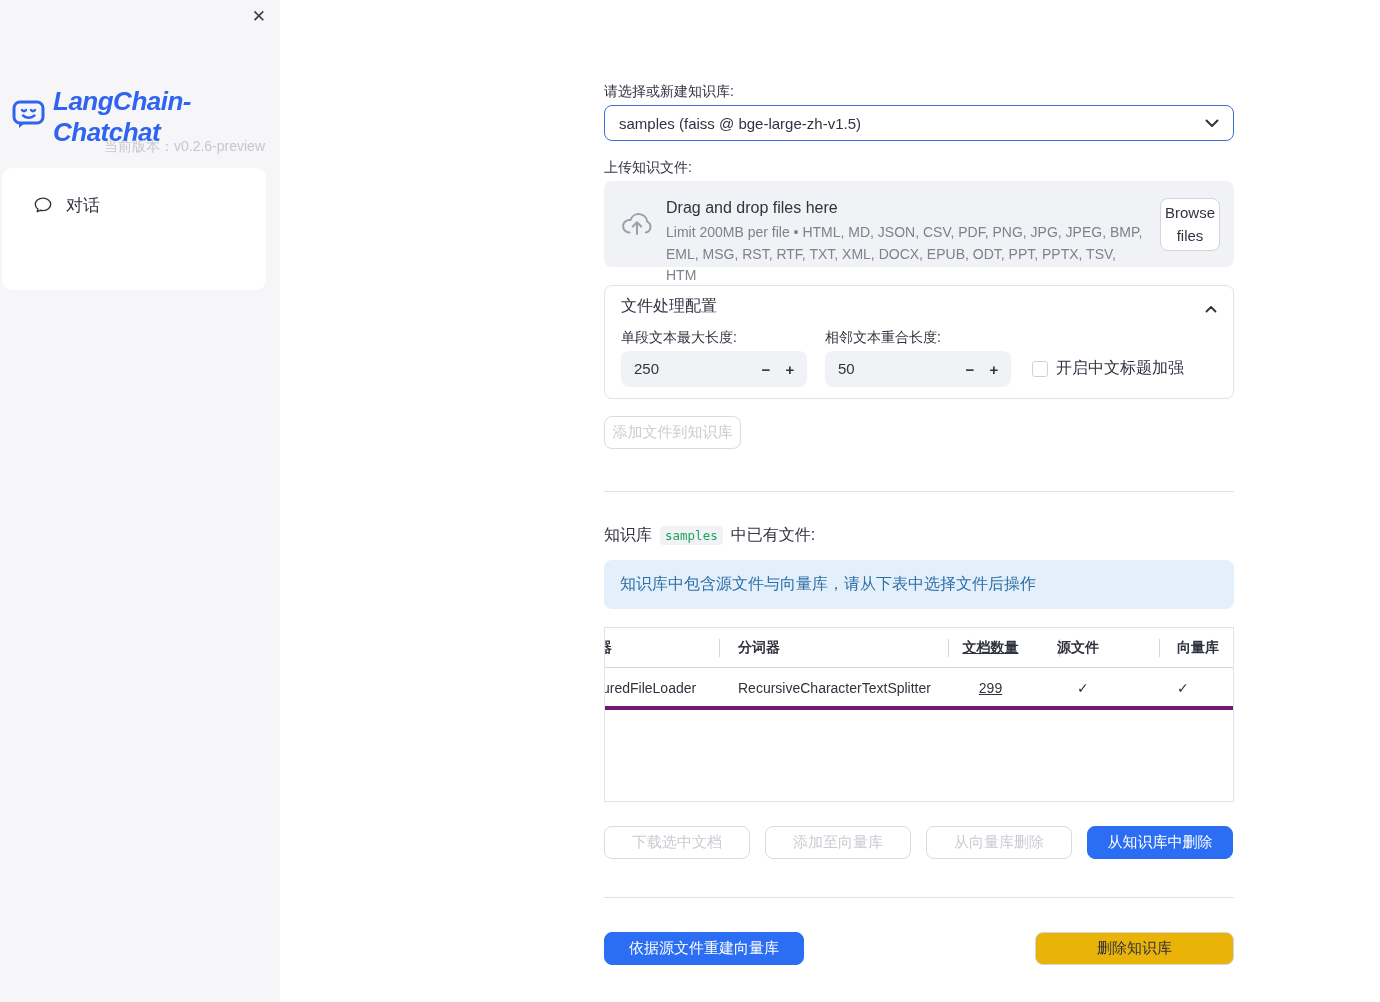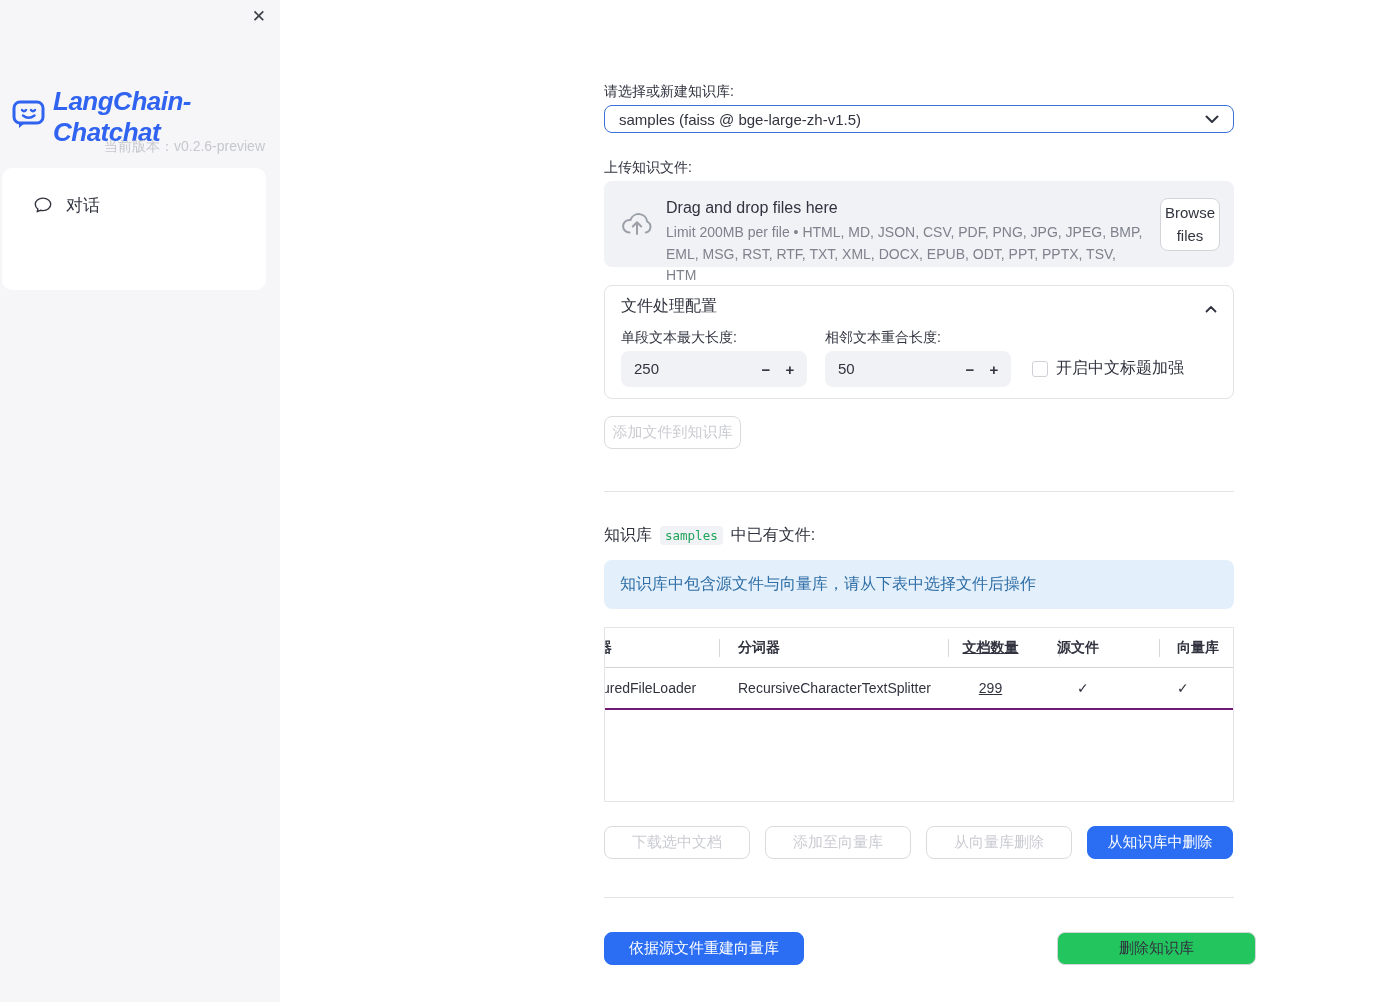--- a/index.html
+++ b/index.html
@@ -16,21 +16,21 @@
   .menu-item { position: absolute; left: 15px; width: 236px; height: 34px; display: flex; align-items: center; border-radius: 10px; cursor: pointer; }
   .menu-item .mi-icon { width: 20px; height: 20px; margin-left: 16px; display: flex; align-items: center; justify-content: center; }
   .menu-item .mi-label { margin-left: 13px; font-size: 17px; color: #31333f; }
   .menu-item.selected { background: #2b6ef3; }
   .menu-item.selected .mi-label { color: #ffffff; font-weight: 700; }
 
   
   .main-col { position: absolute; left: 604px; top: 0; width: 630px; height: 1002px; }
   .field-label { position: absolute; left: 0; font-size: 14px; color: #31333f; }
 
-  .selectbox { position: absolute; left: 0; top: 105px; width: 630px; height: 28px; background: #fff; border: 1px solid #3b6fd9; border-radius: 8px; display: flex; align-items: center; padding: 0 14px; cursor: pointer; }
+  .selectbox { position: absolute; left: 0; top: 105px; width: 630px; height: 36px; background: #fff; border: 1px solid #3b6fd9; border-radius: 8px; display: flex; align-items: center; padding: 0 14px; cursor: pointer; }
   .selectbox .sel-value { font-size: 15px; color: #31333f; flex: 1; }
 
   .uploader { position: absolute; left: 0; top: 181px; width: 630px; height: 86px; background: #f0f2f6; border-radius: 8px; }
   .up-icon { position: absolute; left: 15px; top: 26px; }
   .up-title { position: absolute; left: 62px; top: 18px; font-size: 16px; color: #31333f; }
   .up-limit { position: absolute; left: 62px; top: 41px; width: 478px; font-size: 14px; line-height: 1.55; color: #7e828c; }
   .browse-btn { position: absolute; right: 14px; top: 17px; width: 60px; height: 53px; background: #ffffff; border: 1px solid #d4d5d9; border-radius: 8px; font-size: 15px; line-height: 1.5; color: #31333f; display: flex; align-items: center; justify-content: center; text-align: center; padding: 2px 8px; cursor: pointer; }
 
   .expander { position: absolute; left: 0; top: 285px; width: 630px; height: 114px; background: #fff; border: 1px solid #e2e2e7; border-radius: 8px; }
   .exp-header { position: absolute; left: 0; top: 0; width: 100%; height: 36px; cursor: pointer; text-align: right; }
@@ -40,36 +40,36 @@
   .num-input { position: absolute; top: 65px; width: 186px; height: 36px; background: #f0f2f6; border-radius: 8px; }
   .num-value { position: absolute; left: 13px; top: 9px; font-size: 15px; color: #31333f; }
   .step-btn { position: absolute; top: 0; width: 26px; height: 36px; display: flex; align-items: center; justify-content: center; font-size: 15px; font-weight: 600; color: #31333f; cursor: pointer; }
   .step-minus { right: 28px; }
   .step-plus { right: 4px; }
   .checkbox-row { position: absolute; left: 427px; top: 72px; display: flex; align-items: center; gap: 8px; cursor: pointer; }
   .checkbox-box { width: 16px; height: 16px; border: 1.5px solid #cfd1d7; border-radius: 3px; background: #fff; }
   .checkbox-label { font-size: 16px; color: #31333f; }
 
   .btn { border-radius: 8px; font-size: 15px; display: flex; align-items: center; justify-content: center; cursor: pointer; font-family: inherit; }
-  .btn-secondary { background: #22c55e; border: 1px solid #d4d5d9; color: #31333f; margin-left: 22px; }
+  .btn-secondary { background: #eab308; border: 1px solid #d4d5d9; color: #31333f; }
   .btn-disabled { background: #fff; border: 1px solid #dadbdf; color: #cbccd2; }
   .btn-primary { background: #2b6ef3; border: 1px solid #2b6ef3; color: #ffffff; }
 
   .add-btn { position: absolute; left: 0; top: 416px; width: 137px; height: 33px; }
   .divider { position: absolute; left: 0; width: 630px; height: 1px; background: #e3e3e7; }
 
   .kb-line { position: absolute; left: 0; top: 525px; font-size: 16px; color: #31333f; display: flex; align-items: center; gap: 8px; }
   .code-chip { font-family: "DejaVu Sans Mono", "Liberation Mono", monospace; font-size: 12.5px; color: #1fa45b; background: #f1f2f5; border-radius: 4px; padding: 2px 5px; }
 
   .info-box { position: absolute; left: 0; top: 560px; width: 630px; height: 49px; background: #e3f0fb; border-radius: 8px; display: flex; align-items: center; padding: 0 16px; }
   .info-text { font-size: 16px; color: #2f6ea6; }
 
   .kb-table { position: absolute; left: 0; top: 627px; width: 630px; height: 175px; background: #fff; border: 1px solid #e4e4e8; overflow: hidden; }
   .tbl-header { position: absolute; left: 0; top: 0; width: 100%; height: 40px; border-bottom: 1px solid #d4d4d8; background: #fff; }
-  .tbl-row { position: absolute; left: 0; top: 40px; width: 100%; height: 42px; border-bottom: 2px solid #701a75; }
+  .tbl-row { position: absolute; left: 0; top: 40px; width: 100%; height: 42px; border-bottom: 4px solid #701a75; }
   .th { position: absolute; top: 11px; font-size: 14px; font-weight: 700; color: #31333f; white-space: nowrap; }
   .td { position: absolute; top: 12px; font-size: 14px; color: #31333f; white-space: nowrap; }
   .vsep { position: absolute; top: 11px; width: 1px; height: 18px; background: #d6d6da; }
   .clip-cell { overflow: hidden; }
   .clip-left-7 { display: inline-block; margin-left: -7px; }
   .clip-left-3 { display: inline-block; margin-left: -3px; }
   .num-cell { text-align: center; text-decoration: underline; }
 
   .actions-row .btn { position: absolute; top: 826px; width: 146px; height: 33px; }
   .bottom-row .btn { position: absolute; top: 932px; height: 33px; }

